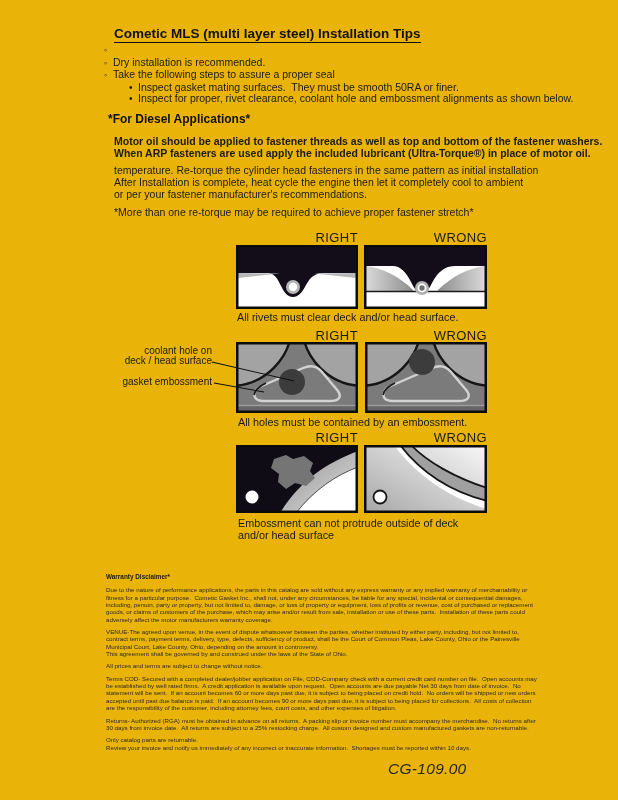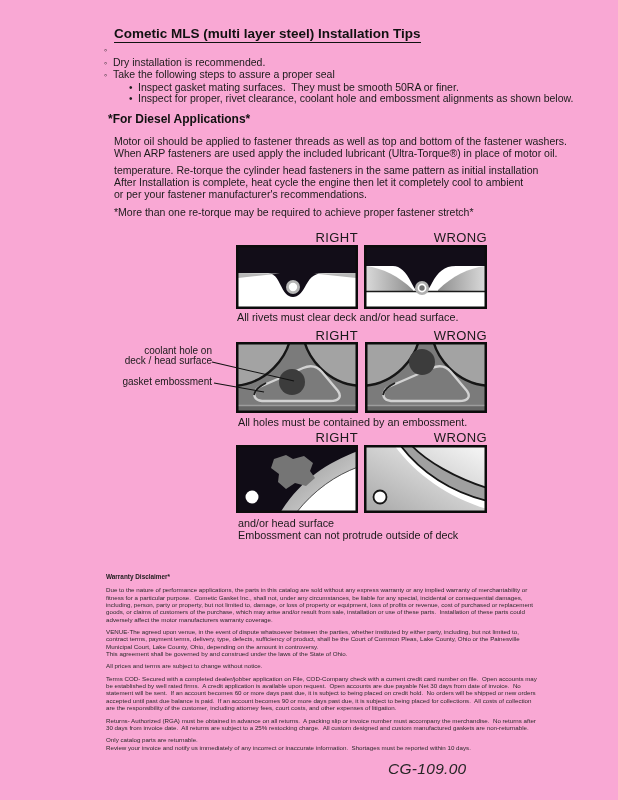--- a/index.html
+++ b/index.html
@@ -1,17 +1,17 @@
 <!DOCTYPE html>
 <html><head>
 <meta charset="utf-8">
 <style>
   html,body{margin:0;padding:0;background:#ffffff;}
   .page{
-    position:relative;width:618px;height:800px;background:#f9a8d4;overflow:hidden;
+    position:relative;width:618px;height:800px;background:#eab308;overflow:hidden;
     font-family:"Liberation Sans","DejaVu Sans",sans-serif;color:#1b1b1b;
   }
   .abs{position:absolute;}
   .pre{white-space:pre;}
   .doc-title{
     left:114px;top:26px;font-size:13.5px;font-weight:bold;color:#111;
   }
   .doc-title span{display:inline-block;border-bottom:1.6px solid #111;padding-bottom:1px;}
   .bullets{left:104px;top:45px;font-size:10.5px;line-height:11.6px;color:#1b1b1b;}
   .bullet-row{display:flex;align-items:baseline;}
@@ -56,21 +56,21 @@
       <span class="marker">•</span>
       <span class="pre">Inspect gasket mating surfaces.  They must be smooth 50RA or finer.</span>
     </div>
     <div class="bullet-row sub">
       <span class="marker">•</span>
       <span class="pre">Inspect for proper, rivet clearance, coolant hole and embossment alignments as shown below.</span>
     </div>
   </div>
 
   <div class="abs diesel-heading">*For Diesel Applications*</div>
-  <div class="abs bodypara" style="top:135px;">
+  <div class="abs bodypara" style="top:135px;font-weight:bold;">
       <div>Motor oil should be applied to fastener threads as well as top and bottom of the fastener washers.</div>
       <div>When ARP fasteners are used apply the included lubricant (Ultra-Torque®) in place of motor oil.</div>
     </div>
   <div class="abs bodypara" style="top:164px;">
       <div>temperature. Re-torque the cylinder head fasteners in the same pattern as initial installation</div>
       <div>After Installation is complete, heat cycle the engine then let it completely cool to ambient</div>
       <div>or per your fastener manufacturer's recommendations.</div>
     </div>
   <div class="abs bodypara pre" style="top:206px;">*More than one re-torque may be required to achieve proper fastener stretch*</div>
 
@@ -177,22 +177,22 @@
       </linearGradient>
     </defs>
     <rect width="123" height="68" fill="url(#wg3)"></rect>
     <path d="M123,56 C84,46 56,26 36,0 L30,0 C52,30 84,52 123,64 Z" fill="#ffffff"></path>
     <path d="M36,0 C56,26 84,46 123,56 L123,43 C92,33 63,17 47,0 Z" fill="#a0a0a0" stroke="#161616" stroke-width="1.8"></path>
     <circle cx="16" cy="52" r="6.5" fill="#fdfdfd" stroke="#161616" stroke-width="1.8"></circle>
     <rect x="1.25" y="1.25" width="120.5" height="65.5" fill="none" stroke="#0c0c0c" stroke-width="2.5"></rect>
   </svg>
 
   <div class="abs caption" style="left:238px;top:517px;">
+    <div class="pre">Embossment can not protrude outside of deck</div>
     <div class="pre">and/or head surface</div>
-    <div class="pre">Embossment can not protrude outside of deck</div>
   </div>
 
   <div class="abs legal">
     <div class="heading">Warranty Disclaimer*</div>
     <div class="lpara">
         <div>Due to the nature of performance applications, the parts in this catalog are sold without any express warranty or any implied warranty of merchantability or</div>
         <div>fitness for a particular purpose.  Cometic Gasket Inc., shall not, under any circumstances, be liable for any special, incidental or consequential damages,</div>
         <div>including, person, party or property, but not limited to, damage, or loss of property or equipment, loss of profits or revenue, cost of purchased or replacement</div>
         <div>goods, or claims of customers of the purchase, which may arise and/or result from sale, installation or use of these parts.  Installation of these parts could</div>
         <div>adversely affect the motor manufacturers warranty coverage.</div>

